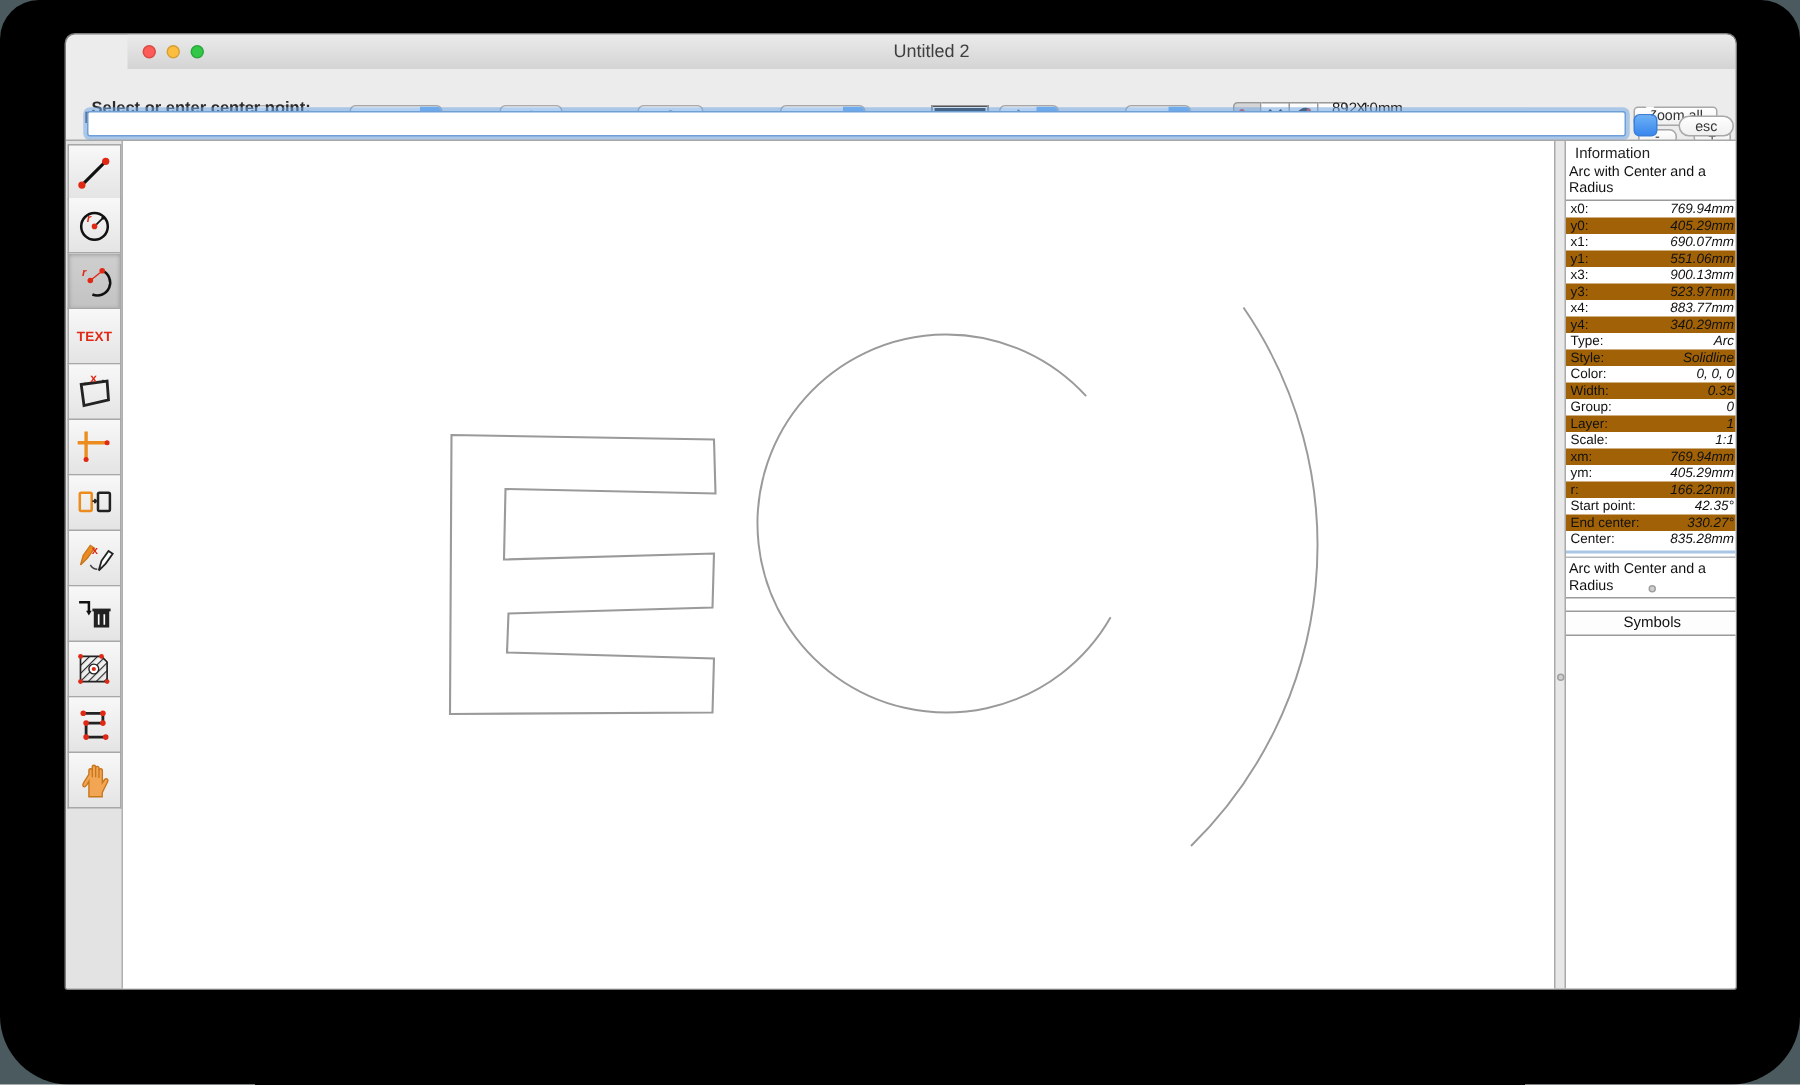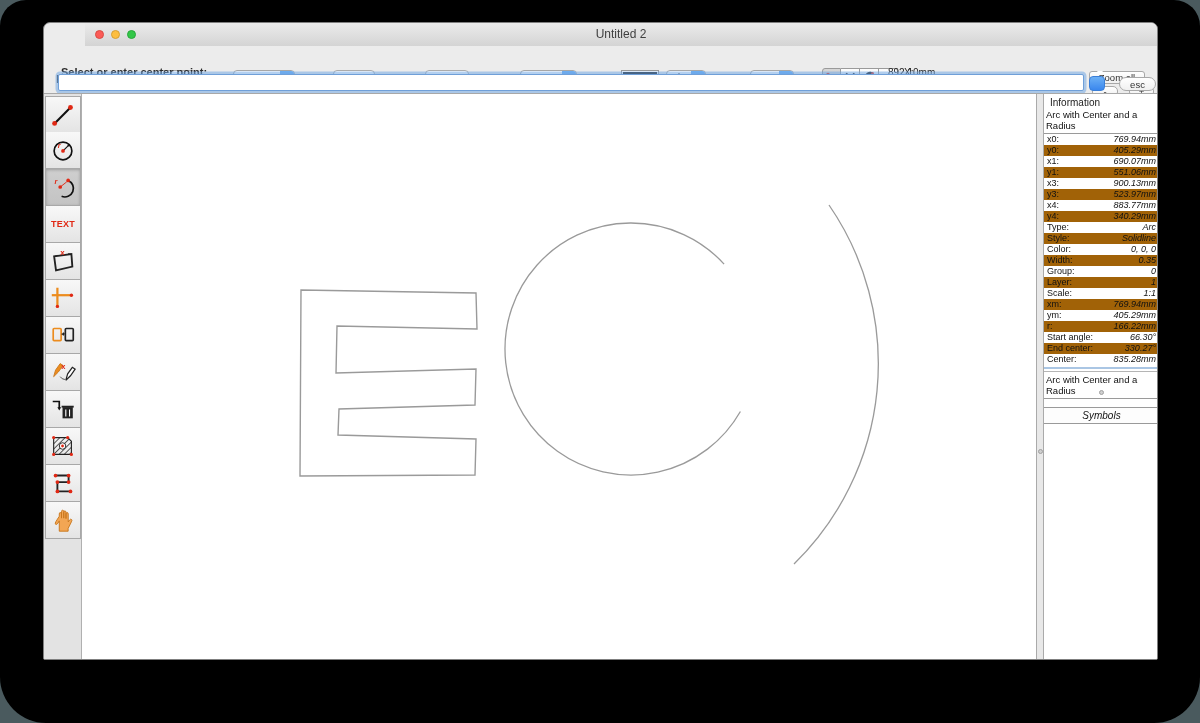--- a/index.html
+++ b/index.html
@@ -70,21 +70,21 @@
   .panel{position:absolute;left:1000px;top:0;bottom:0;width:115px;background:#fff;font-size:9px;color:#111;}
   .p-head{padding:3px 0 0 6px;font-size:10px;color:#222;}
   .p-sub{padding:1px 0 2px 2px;font-size:9.5px;border-bottom:1px solid #9a9a9a;}
   .info-row{display:flex;height:11px;line-height:11px;padding:0 3px;}
   .info-row.alt{background:#a16207;}
   .irl{flex:0 0 auto;}
   .irv{flex:1;text-align:right;font-style:italic;}
   .blue-rule{height:2px;background:#aac6e4;margin-top:2px;}
   .p-footer{border-top:1px solid #b5b5b5;border-bottom:1px solid #9a9a9a;padding:2px 0 2px 2px;font-size:9.5px;margin-top:2px;background:#fff;}
   .symbols-head{margin-top:8px;border:1px solid #9a9a9a;border-left:none;border-right:none;
-    text-align:center;font-size:10px;padding:2px 0;background:#fdfdfd;font-style:italic;}
+    text-align:center;font-size:10px;padding:2px 0;background:#fdfdfd;}
   .tri-up{width:0;height:0;border-left:3.5px solid transparent;border-right:3.5px solid transparent;border-bottom:4px solid #fff;}
   .tri-dn{width:0;height:0;border-left:3.5px solid transparent;border-right:3.5px solid transparent;border-top:4px solid #fff;}
   .tri-up.gray{border-bottom-color:#8a8a8a;}
   .tri-dn.gray{border-top-color:#8a8a8a;}
 </style>
 </head>
 <body>
 
 <div class="backdrop"></div>
 
@@ -391,22 +391,22 @@
           </div>
           <div class="info-row">
             <span class="irl">ym:</span>
             <span class="irv">405.29mm</span>
           </div>
           <div class="info-row alt">
             <span class="irl">r:</span>
             <span class="irv">166.22mm</span>
           </div>
           <div class="info-row">
-            <span class="irl">Start angle:</span>
-            <span class="irv">66.30°</span>
+            <span class="irl">Start point:</span>
+            <span class="irv">42.35°</span>
           </div>
           <div class="info-row alt">
             <span class="irl">End center:</span>
             <span class="irv">330.27°</span>
           </div>
           <div class="info-row">
             <span class="irl">Center:</span>
             <span class="irv">835.28mm</span>
           </div>
         </div>

